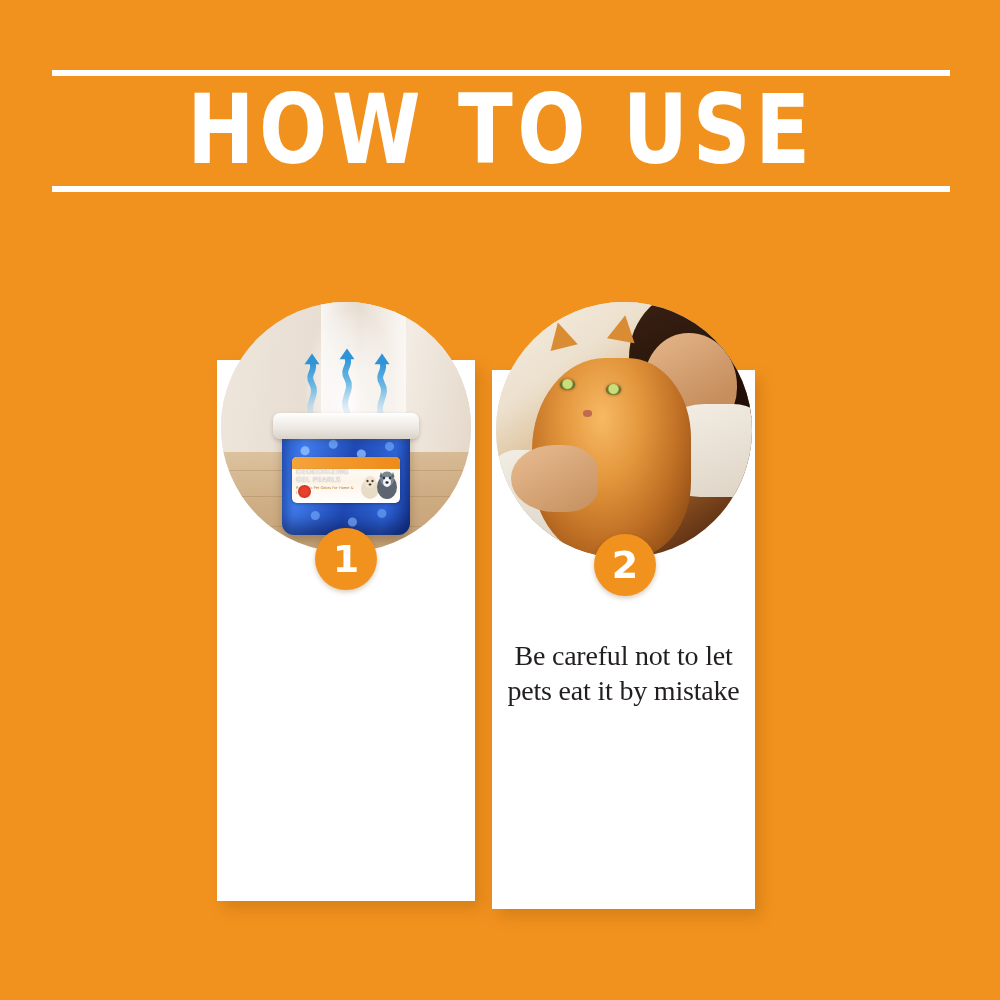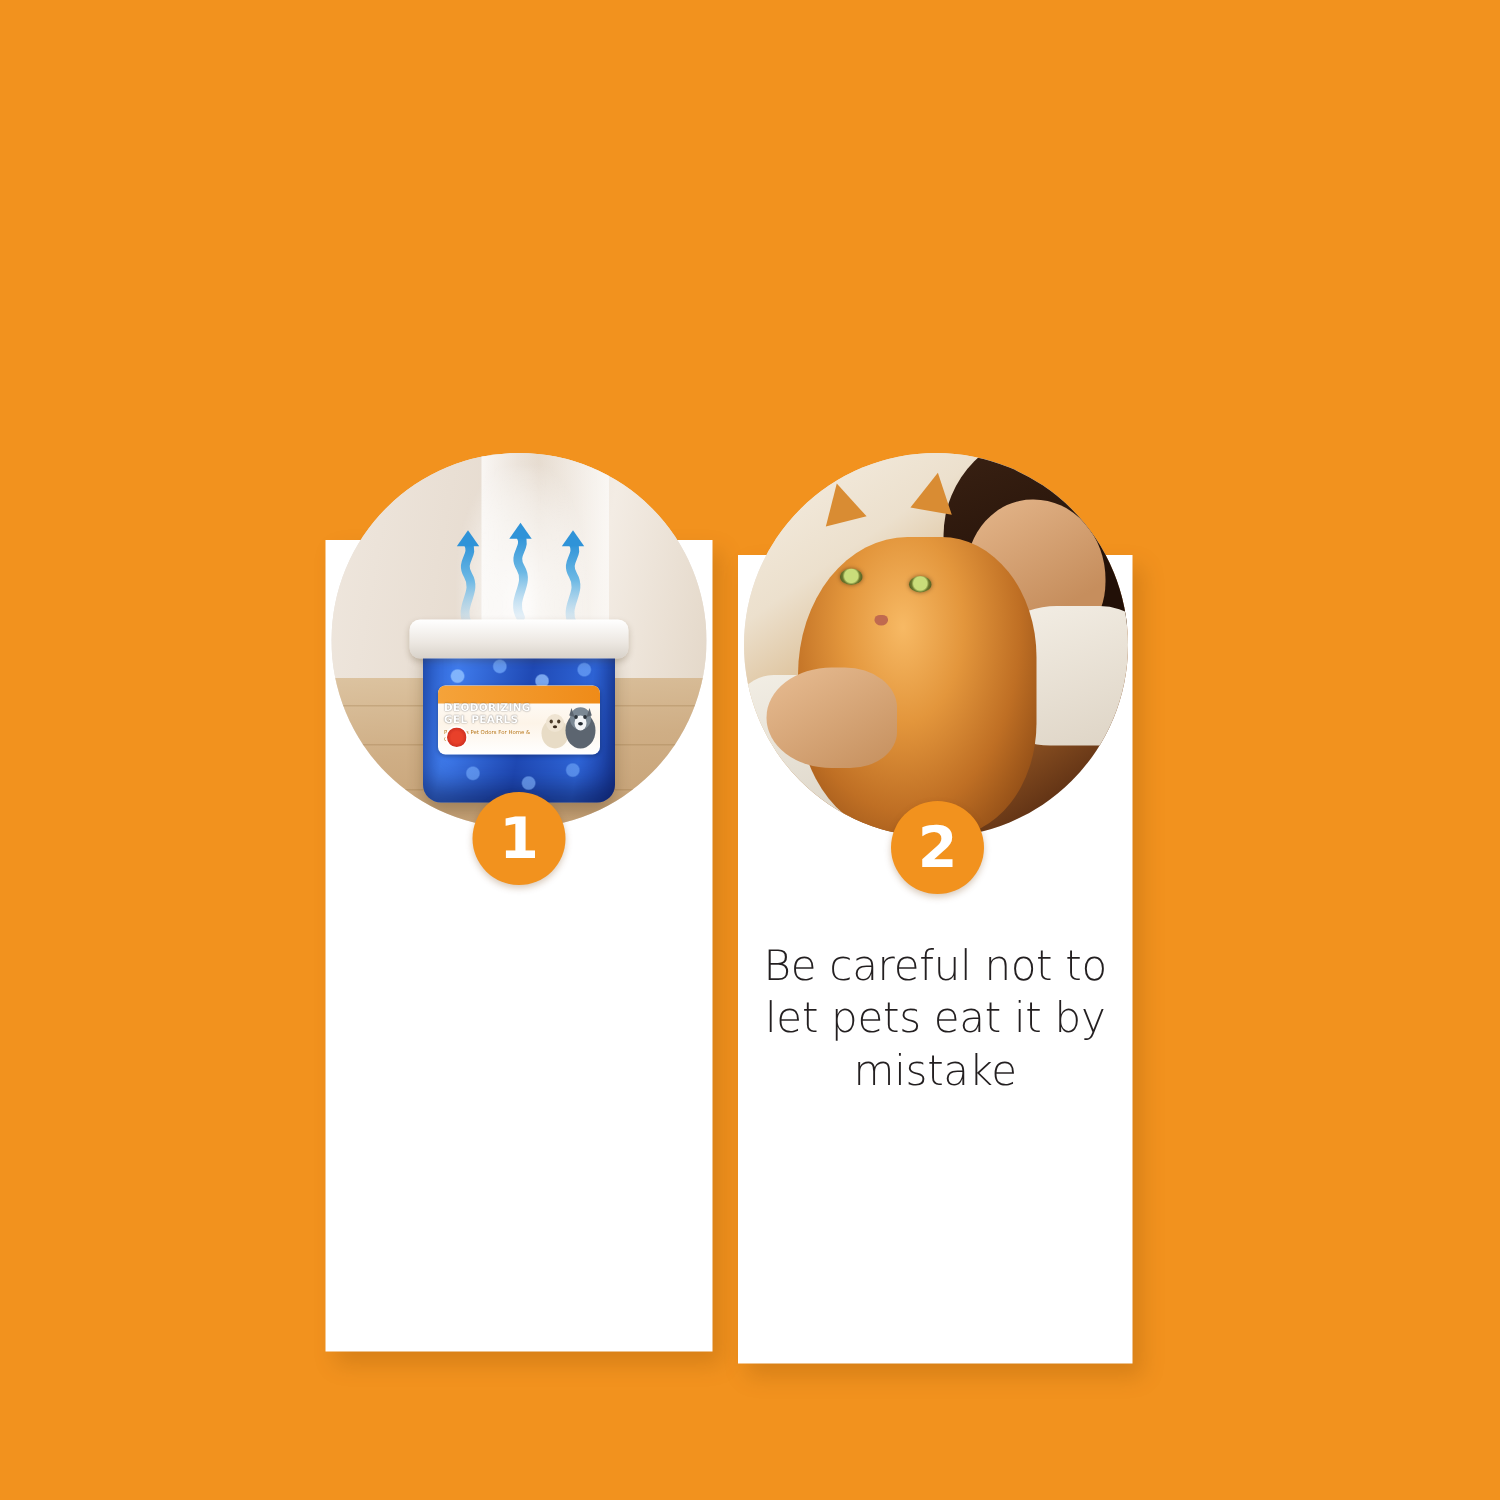--- a/index.html
+++ b/index.html
@@ -185,21 +185,21 @@
   .label-band {
     position: absolute; left: 0; right: 0; top: 0; height: 12px;
     background: linear-gradient(90deg, #f5a33a, #ef8b18);
   }
   .label-title {
     position: absolute;
     left: 4px; top: 11px;
     width: 62px;
     color: #ffffff;
     font-size: 7px;
-    font-weight: bold;
+    font-weight: normal;
     line-height: 8px;
     letter-spacing: .2px;
     text-shadow: 0 0 1px rgba(0,0,0,.6);
   }
   .label-sub {
     position: absolute;
     left: 4px; top: 29px;
     width: 62px;
     color: #b97a20;
     font-size: 3.6px;
@@ -323,27 +323,32 @@
     right: 8px;
     text-align: center;
     color: #231f20;
     font-family: "DejaVu Sans", "Liberation Sans", sans-serif;
     font-weight: 300;
     font-size: 28px;
     line-height: 35px;
     letter-spacing: -0.2px;
   }
   .caption-1 { top: 258px; }
-  .caption-2 { top: 256px; }
+  .caption-2 { top: 268px; font-family: Liberation Serif, serif; }
 </style>
 </head>
 <body>
 
 <div id="infographic" style="background: rgb(242, 146, 30);">
 
+  <div class="header">
+    <div class="rule rule-top"></div>
+    <div class="header-title">HOW TO USE</div>
+    <div class="rule rule-bottom"></div>
+  </div>
 
   <div class="card card-1">
 
     <div class="photo photo-1">
       <div class="photo-inner">
         <div class="room-wall"></div>
         <div class="room-curtain"></div>
         <div class="room-floor">
           <div class="floor-line" style="top:18%"></div>
           <div class="floor-line" style="top:44%"></div>

